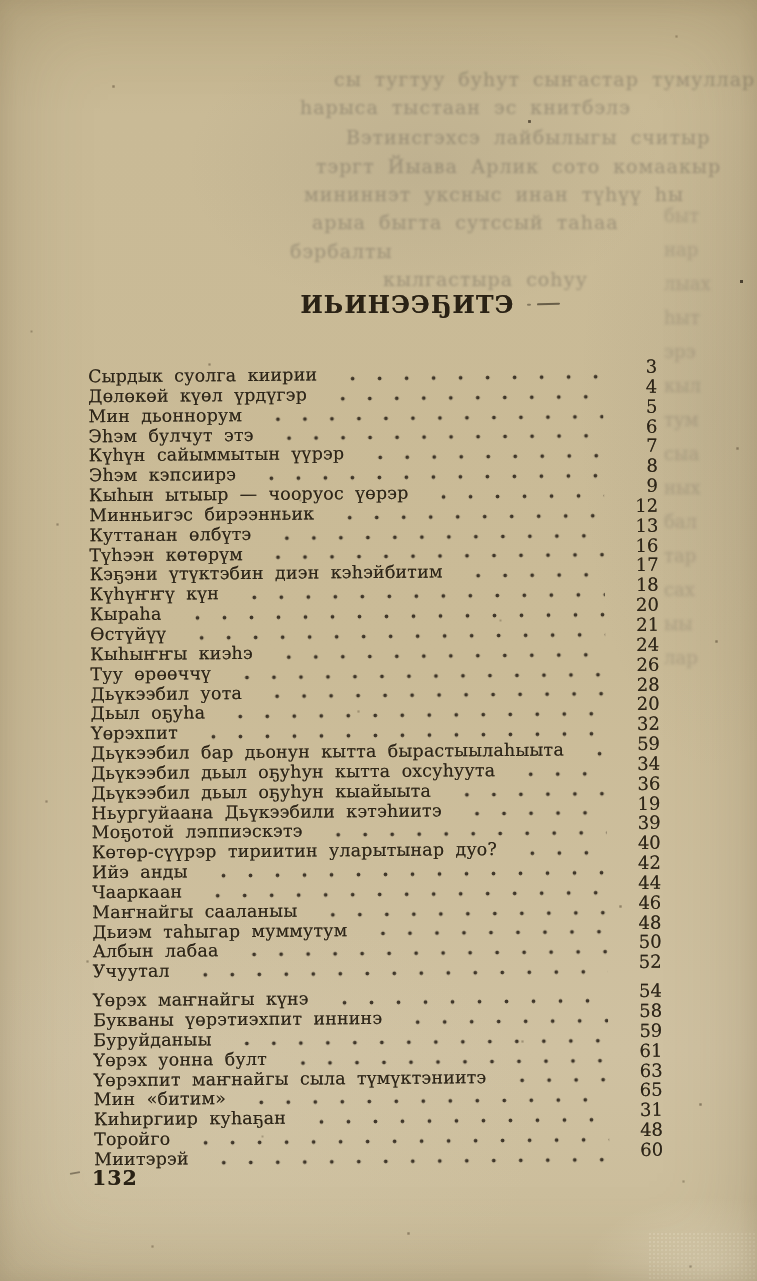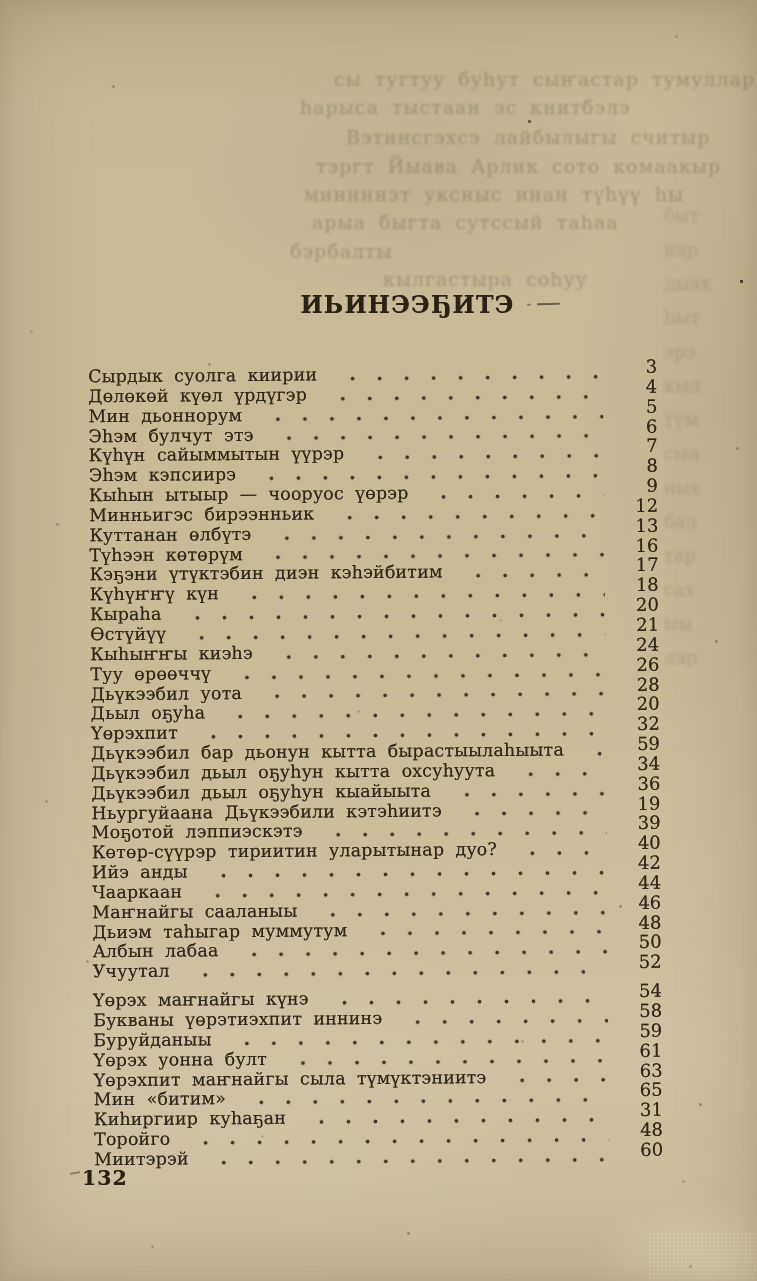--- a/index.html
+++ b/index.html
@@ -133,21 +133,21 @@
   }
   .page-num {
     flex: 0 0 38px;
     text-align: right;
     font-size: 18px;
     transform: translateY(-5px);
     text-shadow: 0 0 0.5px rgba(46,38,25,0.65);
   }
   
   .folio {
-    position: absolute; left: 82px; top: 1166px;
+    position: absolute; left: 92px; top: 1166px;
     font-size: 20.5px;
     font-weight: bold;
     letter-spacing: 1px;
     color: #2a2215;
     text-shadow: 0 0 0.6px rgba(42,34,21,0.7);
   }
   .folio-tick {
     position: absolute; left: 70px; top: 1172px;
     width: 10px; height: 2px;
     background: rgba(60,50,38,0.5);

